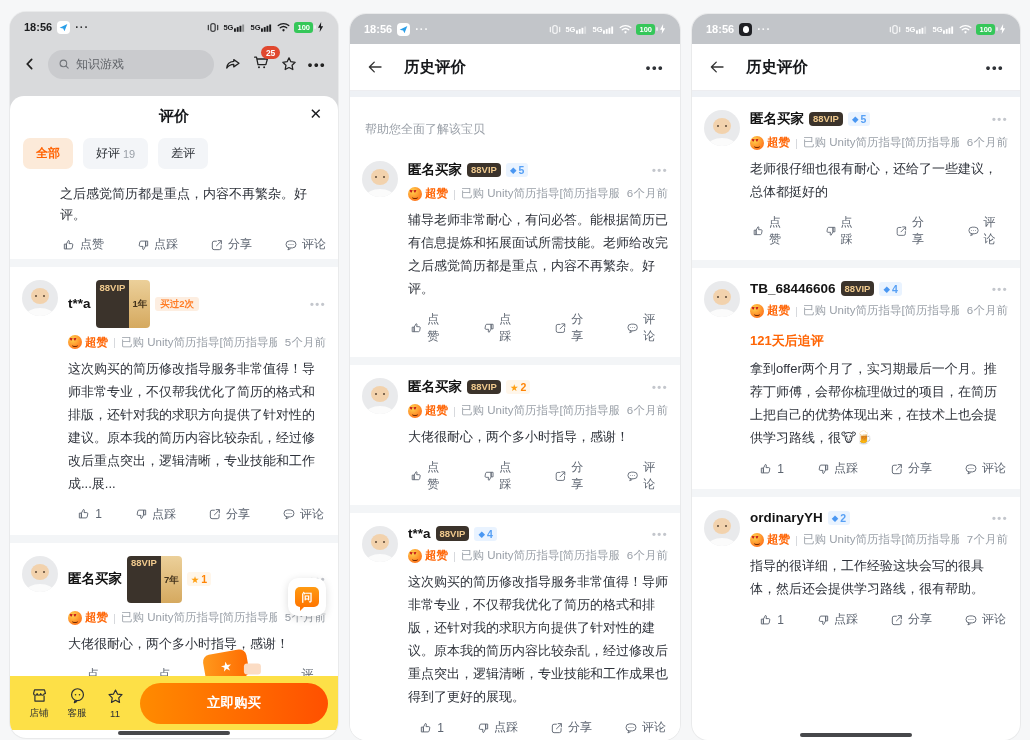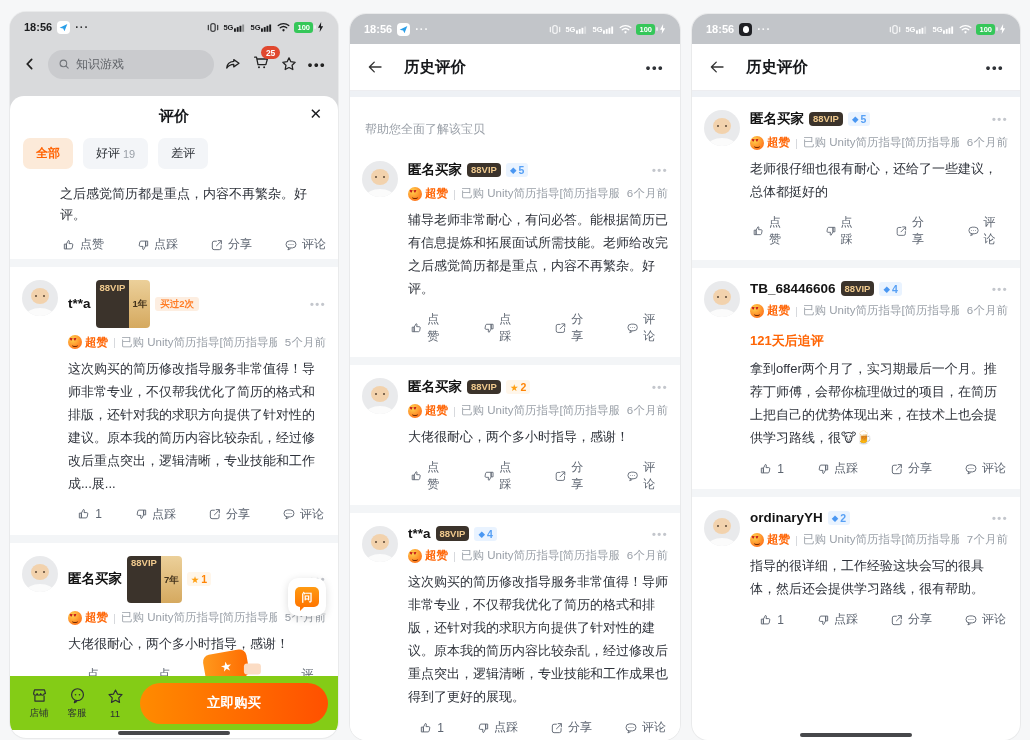--- a/index.html
+++ b/index.html
@@ -94,21 +94,21 @@
   .headline .sub{margin-top:8px;font-size:12px;color:#9aa0a8;}
 
   
   .earlier-wrap{padding:24px 0 0;text-align:center;}
   .earlier{display:inline-block;background:#fdeee2;color:#ff6505;font-weight:700;font-size:13px;padding:10px 22px;border-radius:21px;border:none;cursor:pointer;}
   .ask{position:absolute;right:12px;top:566px;width:38px;height:38px;background:#fff;border-radius:10px;box-shadow:0 2px 8px rgba(0,0,0,.14);display:flex;align-items:center;justify-content:center;cursor:pointer;}
   .ask-b{width:24px;height:20px;background:linear-gradient(#ff9b12,#ff7500);border-radius:5px;color:#fff;font-size:11px;font-weight:700;display:flex;align-items:center;justify-content:center;position:relative;}
   .ask-b::after{content:"";position:absolute;bottom:-4px;left:5px;border:3.5px solid transparent;border-top-color:#ff7500;border-left-color:#ff7500;}
   .sticker{position:absolute;left:194px;top:640px;width:44px;height:28px;background:linear-gradient(100deg,#ff9a1d,#ff6a00);border-radius:7px;transform:rotate(-10deg);display:flex;align-items:center;justify-content:center;color:#fff;font-size:13px;}
   .sticker::after{content:"";position:absolute;right:-12px;bottom:1px;width:17px;height:11px;background:#fbdcc4;border-radius:3px;transform:rotate(10deg);z-index:-1;}
-  .bbar{position:absolute;left:0;right:0;bottom:8px;height:54px;background:#84cc16;display:flex;align-items:center;padding:16px 10px;box-sizing:border-box;}
+  .bbar{position:absolute;left:0;right:0;bottom:8px;height:54px;background:#fde047;display:flex;align-items:center;padding:16px 10px;box-sizing:border-box;}
   .mini{width:38px;display:flex;flex-direction:column;align-items:center;gap:2px;color:#2c2f33;font-size:9.5px;flex:none;cursor:pointer;}
   .mini svg{width:19px;height:19px;}
   .btns{flex:1;height:41px;border-radius:21px;overflow:hidden;display:flex;margin-left:6px;}
   .btn{flex:1;display:flex;align-items:center;justify-content:center;color:#fff;font-size:13.5px;font-weight:700;cursor:pointer;}
   .btn.cartb{background:linear-gradient(90deg,#ffc21b,#ff9b00);}
   .btn.buyb{background:linear-gradient(90deg,#ff8b00,#ff5000);}
   .homebar{position:absolute;left:50%;transform:translateX(-50%);bottom:3px;width:112px;height:4px;border-radius:2px;background:#47484b;}
 </style>
 </head>
 <body>

